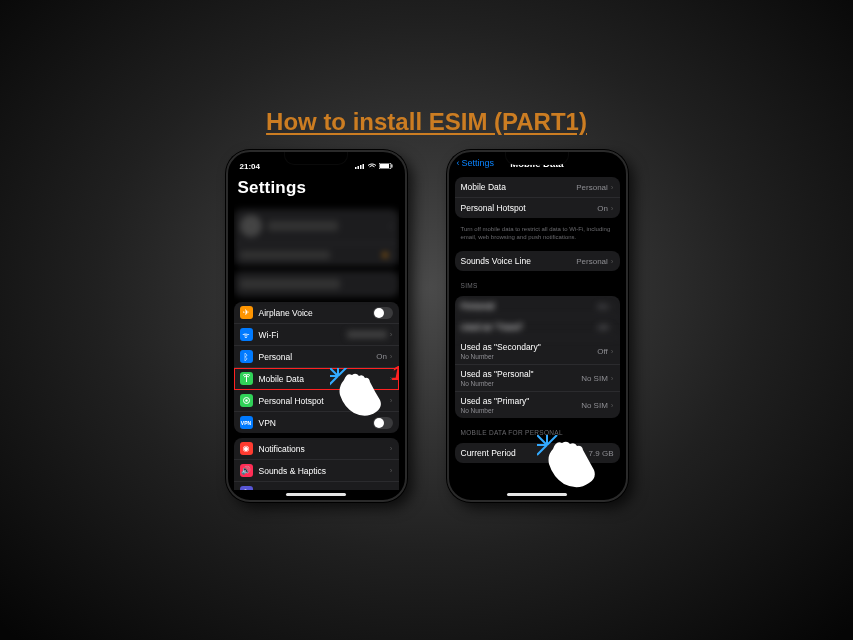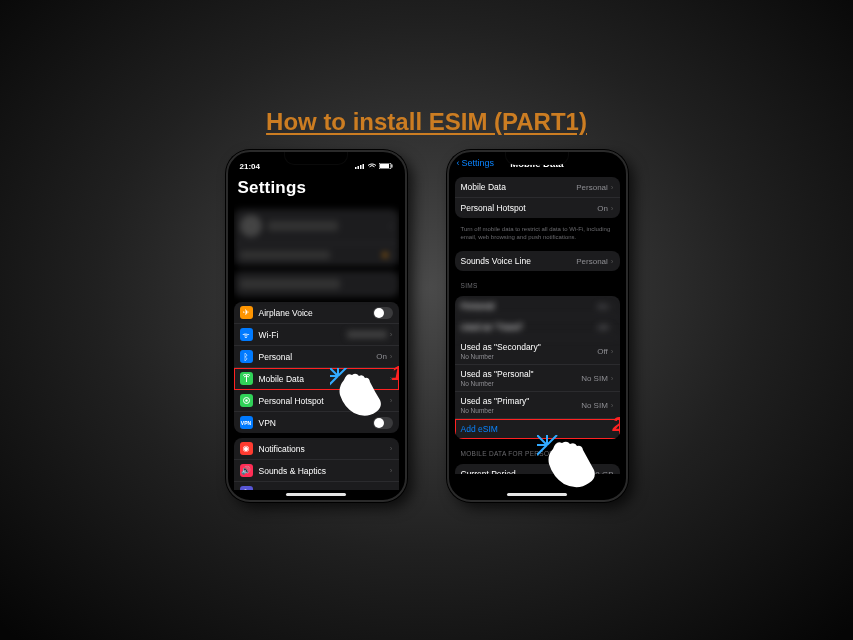--- a/index.html
+++ b/index.html
@@ -319,24 +319,20 @@
               <span class="chev">›</span>
             </span>
         </div>
         <div class="row twoline">
           <span><span>Used as "Primary"</span><span class="sub">No Number</span></span>
           <span class="val">
               <span>No SIM</span>
               <span class="chev">›</span>
             </span>
         </div>
-        <div class="row highlight" style="position:relative">
-          <span class="addesim">Add eSIM</span>
-          <span class="step">2</span>
-        </div>
       </div>
 
       <div class="shdr">MOBILE DATA FOR PERSONAL</div>
       <div class="group">
         <div class="row">
           <span>Current Period</span>
           <span class="val">
               <span>7.9 GB</span>
             </span>
         </div>

